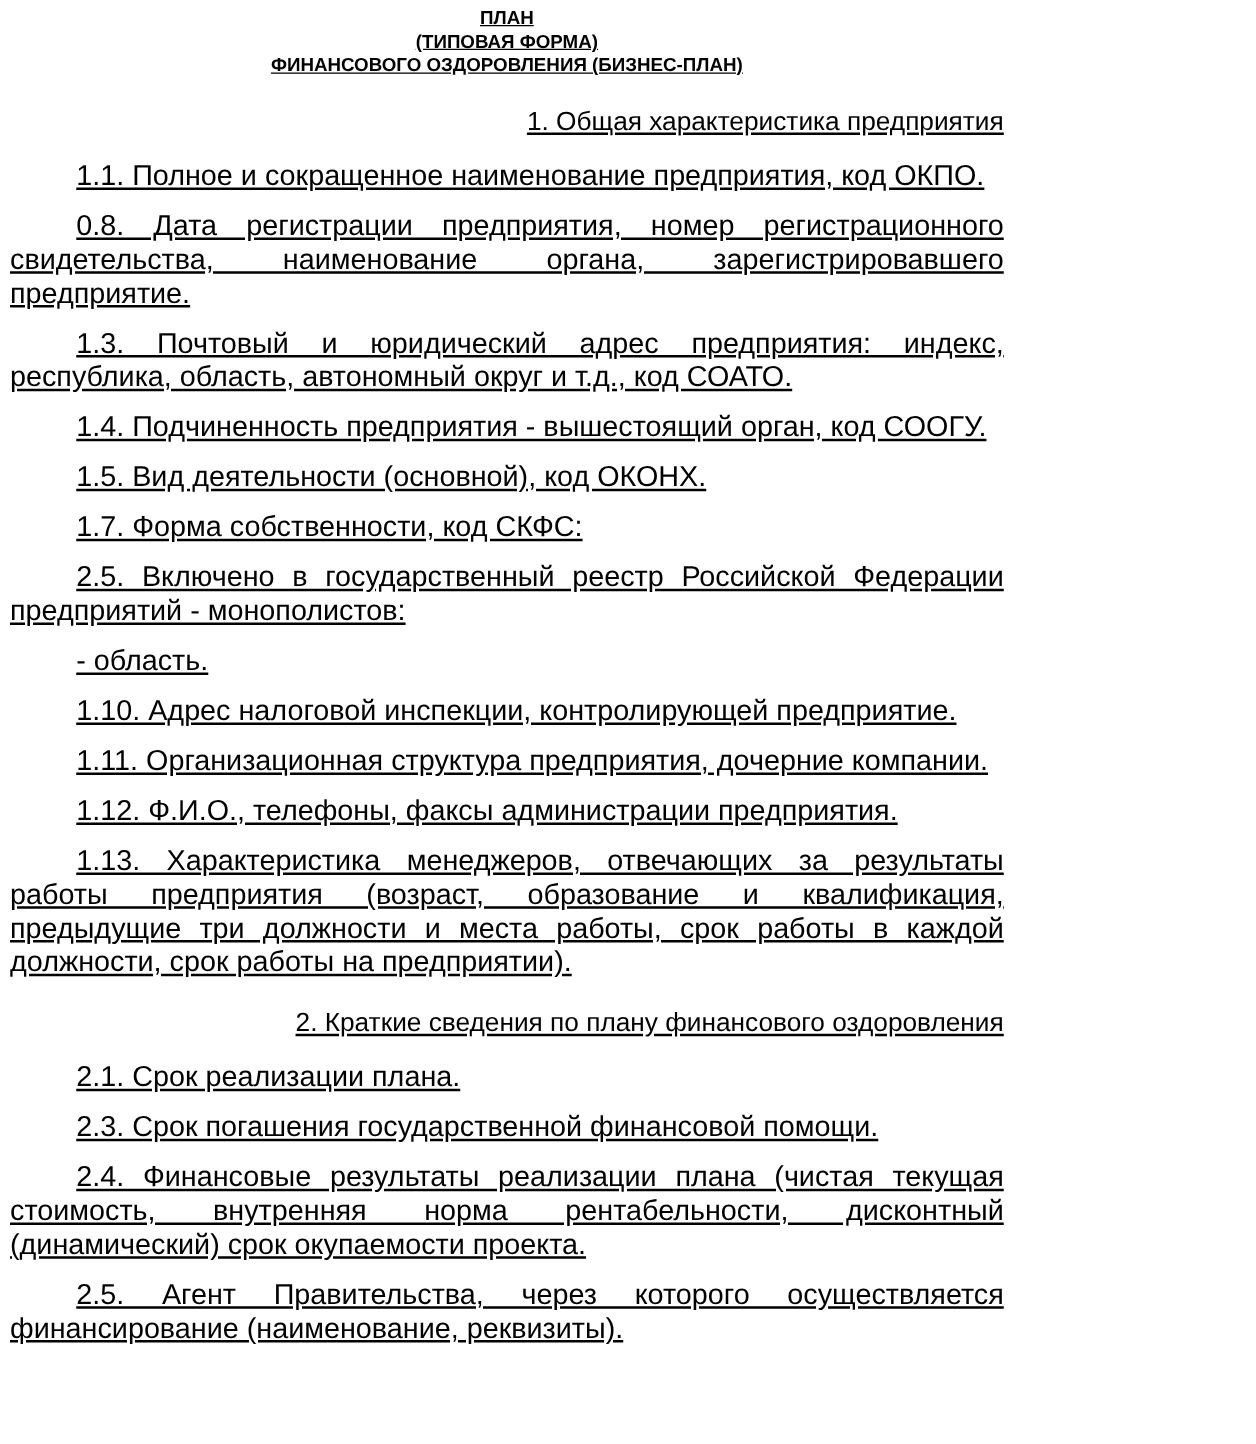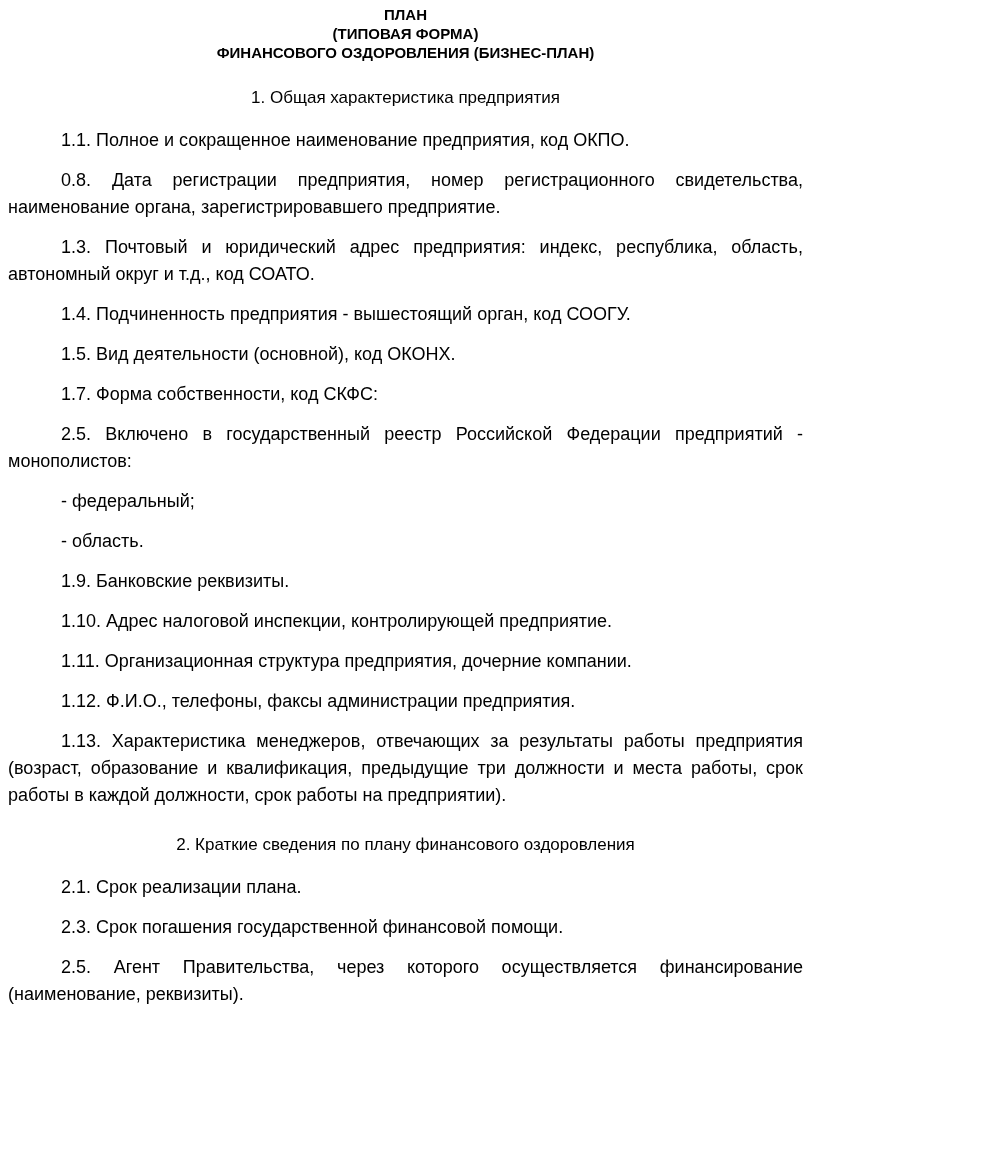--- a/index.html
+++ b/index.html
@@ -7,38 +7,39 @@
     padding: 0;
     background: #ffffff;
     color: #000000;
     font-family: "Liberation Sans", "DejaVu Sans", sans-serif;
   }
   .page {
     width: 818px;
     box-sizing: border-box;
     padding: 5px 15px 10px 8px;
     background: #ffffff;
+    text-decoration: underline;
   }
   .doc-title {
     text-align: center;
     font-weight: bold;
     font-size: 15px;
     line-height: 19px;
     margin: 0 0 4px 0;
   }
   .section-heading {
-    font-size: 17px;
+    font-size: 21px;
     font-weight: normal;
-    text-align: center;
+    text-align: right;
     text-indent: 0;
     line-height: 27px;
     margin: 22px 0 16px 0;
   }
   .para {
-    font-size: 18px;
+    font-size: 23px;
     line-height: 27px;
     text-align: justify;
     text-indent: 53px;
     margin: 13px 0;
   }
 </style>
 </head>
 <body>
 
 <div class="page">
@@ -49,25 +50,24 @@
   </header>
   <main id="sections">
       <h2 class="section-heading">1. Общая характеристика предприятия</h2>
       <p class="para">1.1. Полное и сокращенное наименование предприятия, код ОКПО.</p>
       <p class="para">0.8. Дата регистрации предприятия, номер регистрационного свидетельства, наименование органа, зарегистрировавшего предприятие.</p>
       <p class="para">1.3. Почтовый и юридический адрес предприятия: индекс, республика, область, автономный округ и т.д., код СОАТО.</p>
       <p class="para">1.4. Подчиненность предприятия - вышестоящий орган, код СООГУ.</p>
       <p class="para">1.5. Вид деятельности (основной), код ОКОНХ.</p>
       <p class="para">1.7. Форма собственности, код СКФС:</p>
       <p class="para">2.5. Включено в государственный реестр Российской Федерации предприятий - монополистов:</p>
-      <p class="para">- федеральный;</p>
       <p class="para">- область.</p>
-      <p class="para">1.9. Банковские реквизиты.</p>
       <p class="para">1.10. Адрес налоговой инспекции, контролирующей предприятие.</p>
       <p class="para">1.11. Организационная структура предприятия, дочерние компании.</p>
       <p class="para">1.12. Ф.И.О., телефоны, факсы администрации предприятия.</p>
       <p class="para">1.13. Характеристика менеджеров, отвечающих за результаты работы предприятия (возраст, образование и квалификация, предыдущие три должности и места работы, срок работы в каждой должности, срок работы на предприятии).</p>
       <h2 class="section-heading">2. Краткие сведения по плану финансового оздоровления</h2>
       <p class="para">2.1. Срок реализации плана.</p>
       <p class="para">2.3. Срок погашения государственной финансовой помощи.</p>
+      <p class="para">2.4. Финансовые результаты реализации плана (чистая текущая стоимость, внутренняя норма рентабельности, дисконтный (динамический) срок окупаемости проекта.</p>
       <p class="para">2.5. Агент Правительства, через которого осуществляется финансирование (наименование, реквизиты).</p>
     </main>
 </div>
 
 </body></html>

